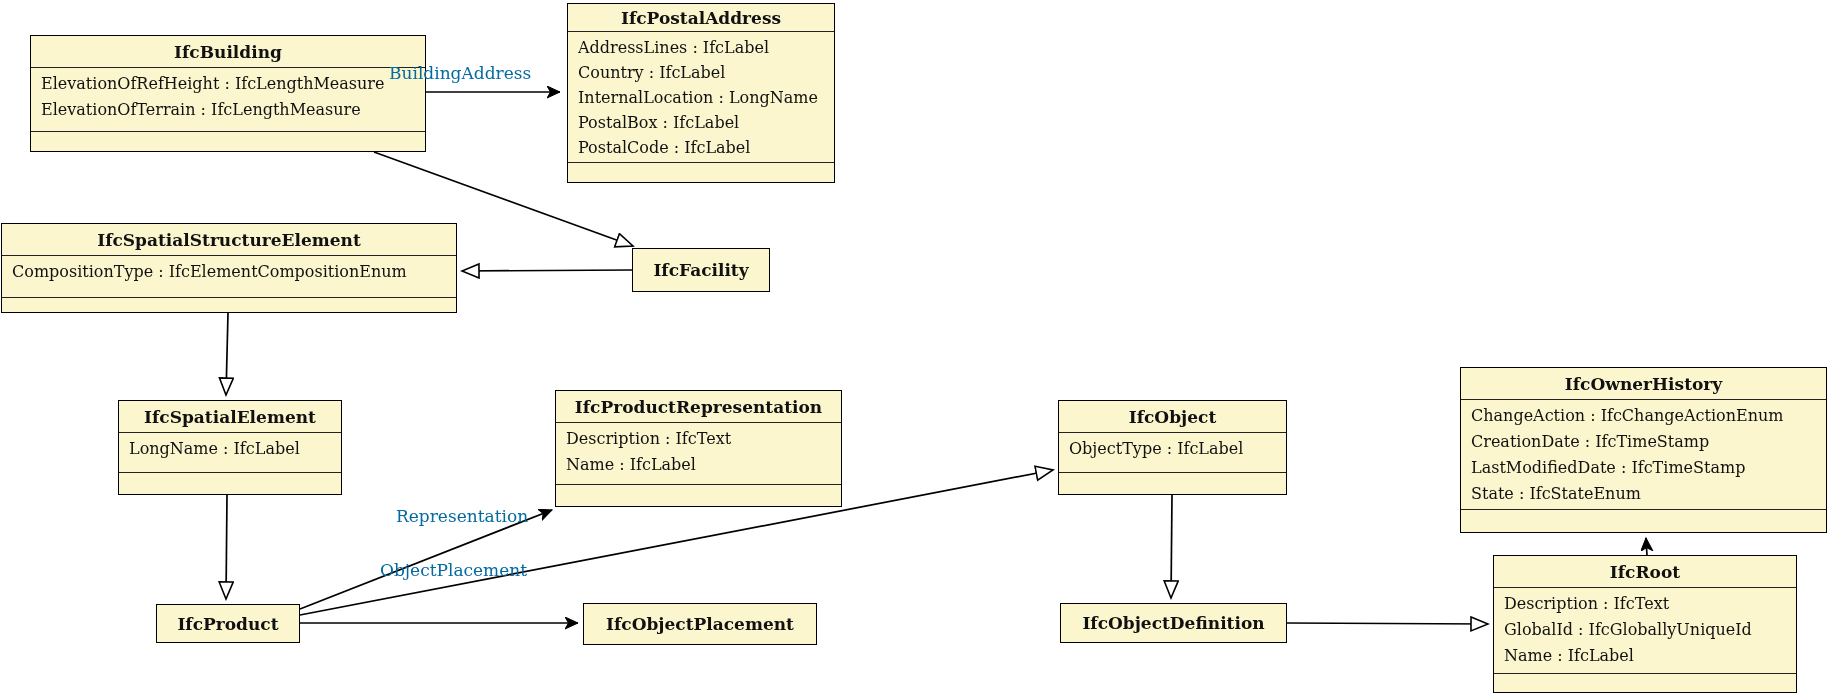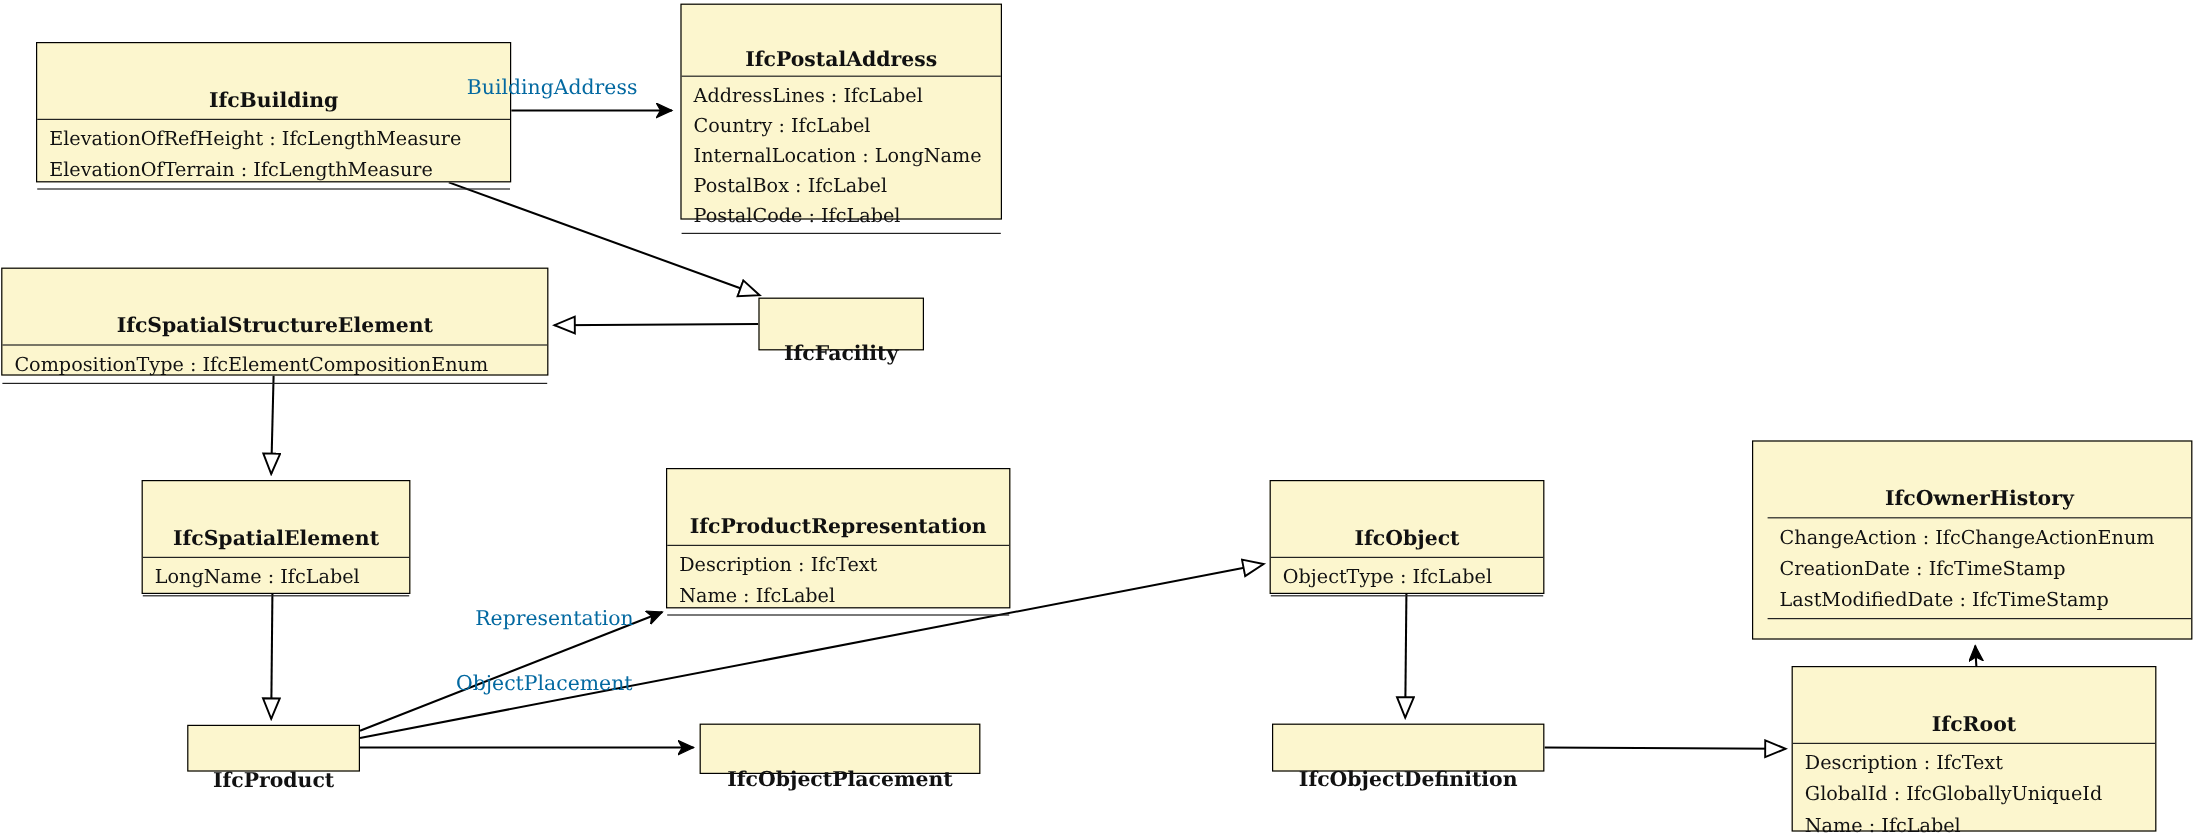--- a/index.html
+++ b/index.html
@@ -21,21 +21,20 @@
     color:#111;
   }
   .cls .title{
     font-weight:bold;
     font-size:17px;
     text-align:center;
     display:flex;align-items:center;justify-content:center;
     padding:6px 8px 5px 8px;
     border-bottom:1.2px solid #222;
     white-space:nowrap;
-    margin-top:32px;
   }
   .cls.single .title{border-bottom:none;flex:1;padding:4px 8px;}
   .cls .attrs{
     flex:1;
     font-size:16px;
     line-height:26px;
     padding:3px 10px 2px 10px;
     border-bottom:1.2px solid #222;
     white-space:nowrap;
   }
@@ -135,26 +134,27 @@
   </div>
 
   <div class="cls" style="left:1058px;top:400px;width:229px;height:95px;">
     <div class="title">IfcObject</div>
     <div class="attrs">
       <div>ObjectType : IfcLabel</div>
     </div>
     <div class="empty" style="height:21px;"></div>
   </div>
 
-  <div class="cls" style="left:1460px;top:367px;width:367px;height:166px;padding-left:12px;">
+  <div class="cls" style="left:1460px;top:367px;width:367px;height:166px;">
     <div class="title">IfcOwnerHistory</div>
     <div class="attrs" style="line-height:26px;">
       <div>ChangeAction : IfcChangeActionEnum</div>
       <div>CreationDate : IfcTimeStamp</div>
       <div>LastModifiedDate : IfcTimeStamp</div>
+      <div>State : IfcStateEnum</div>
     </div>
     <div class="footer">OwnerHistory</div>
   </div>
 
   <div class="cls single" style="left:156px;top:604px;width:144px;height:39px;">
     <div class="title">IfcProduct</div>
   </div>
 
   <div class="cls single" style="left:583px;top:603px;width:234px;height:42px;">
     <div class="title">IfcObjectPlacement</div>

